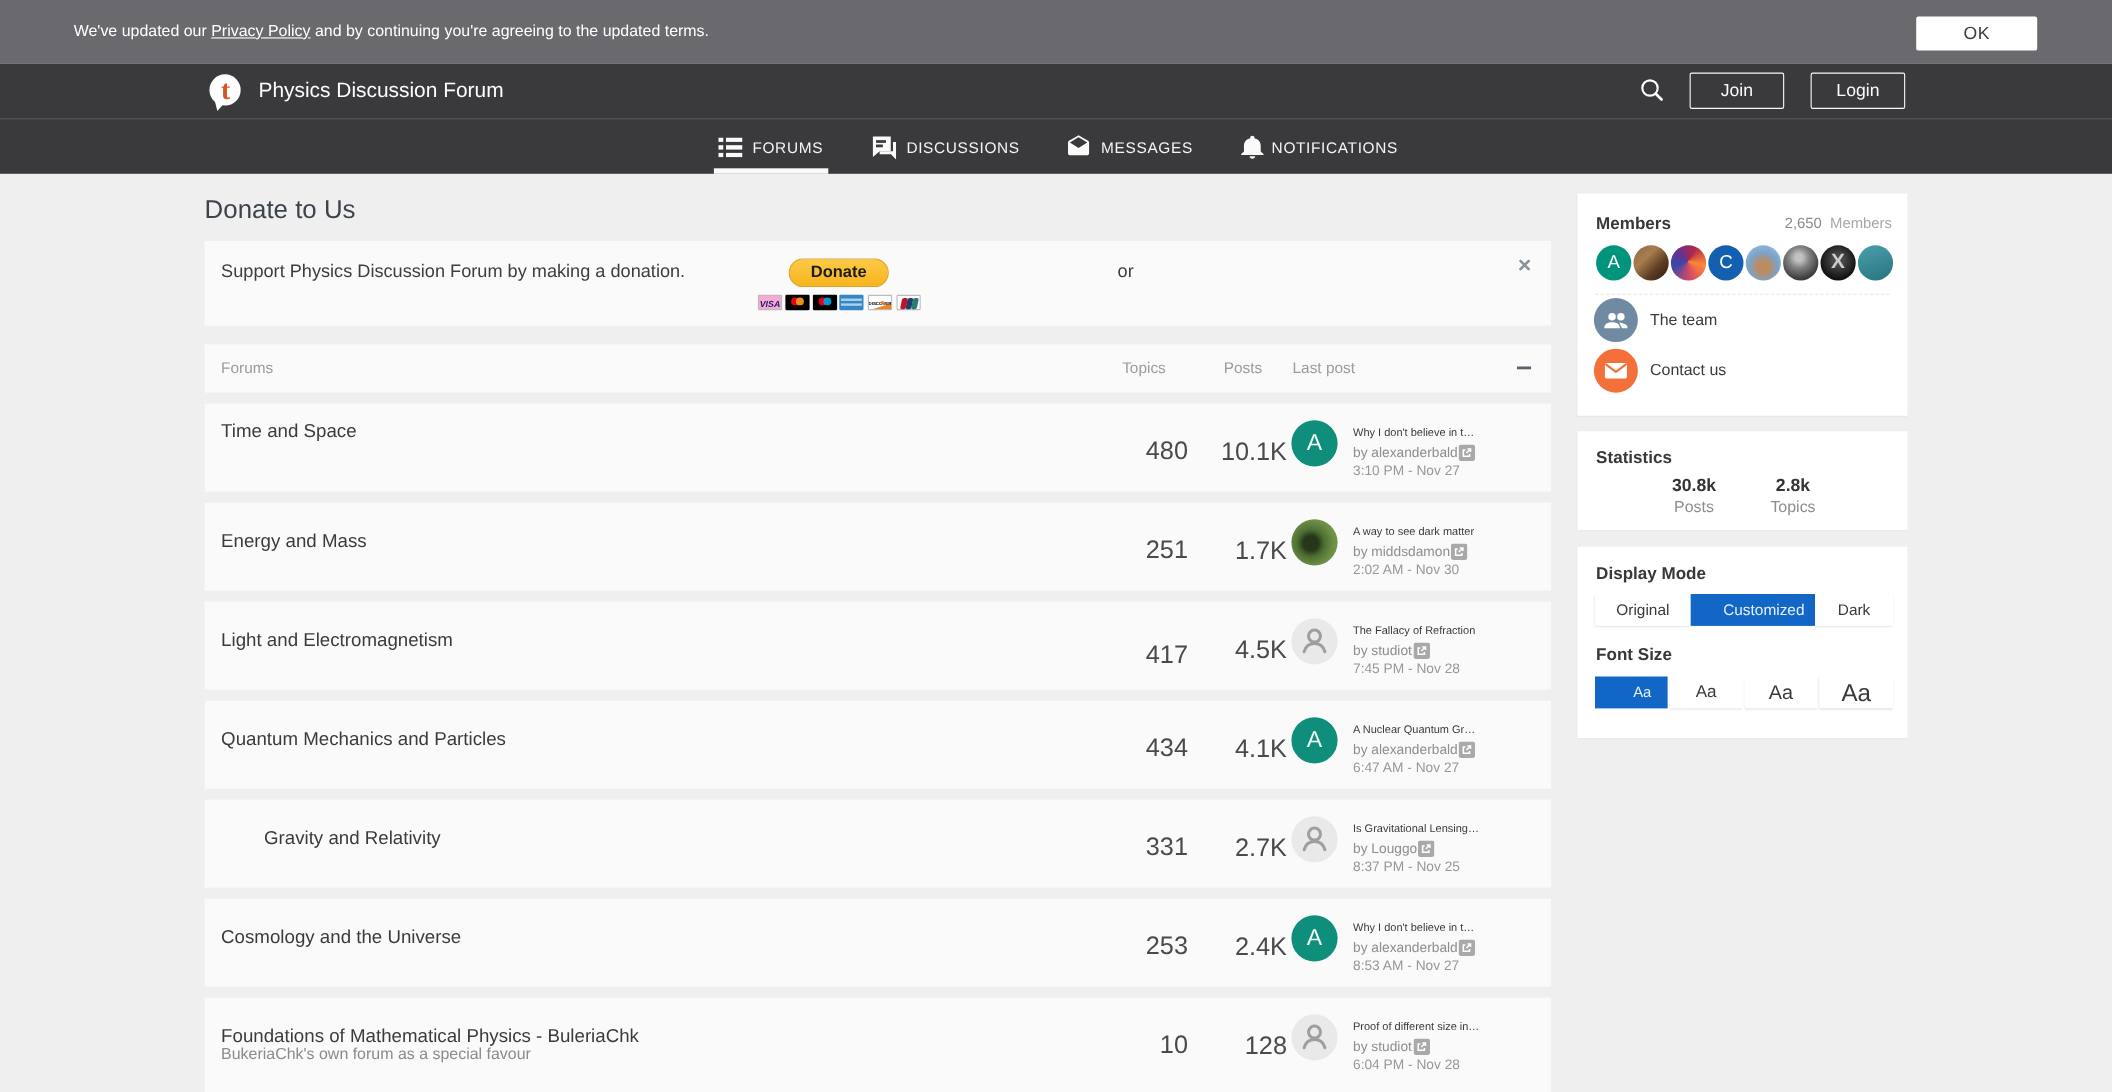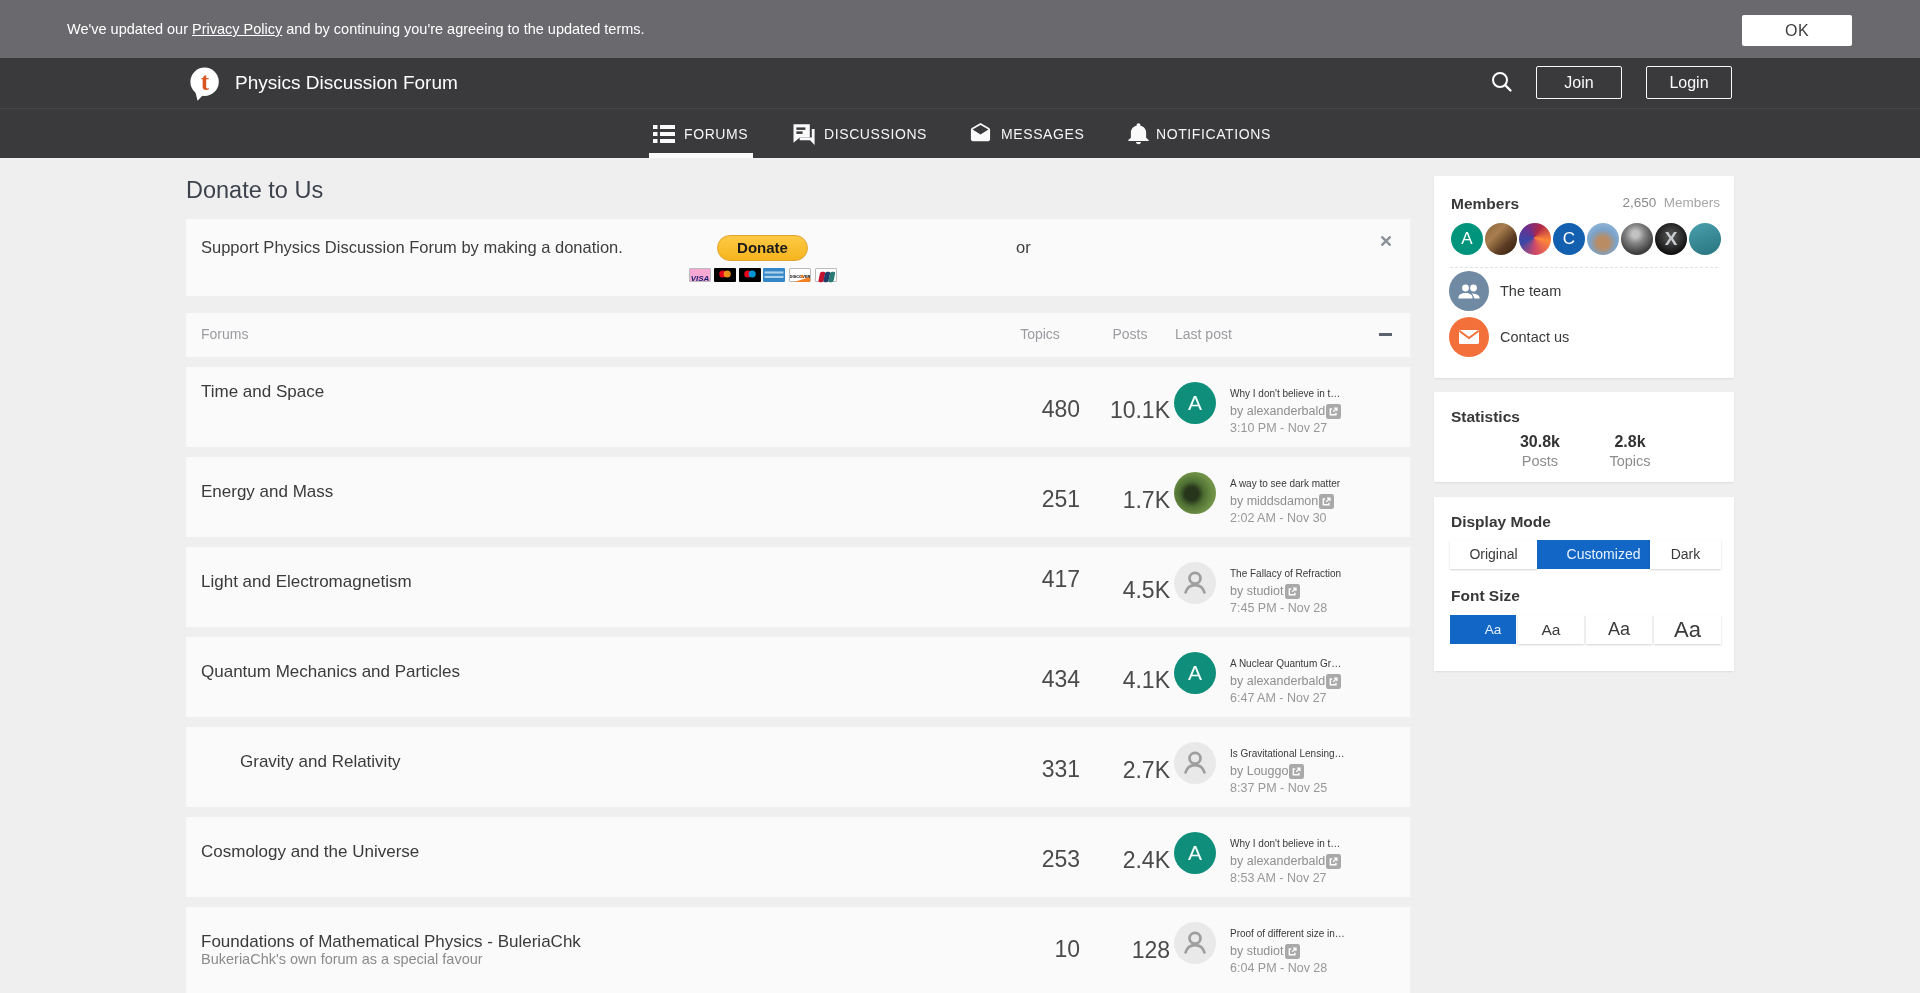--- a/index.html
+++ b/index.html
@@ -228,21 +228,21 @@
         <div class="lp-by">by middsdamon<svg class="linkicon" width="15" height="15" viewBox="0 0 16 16">
             <rect width="16" height="16" rx="2.5" fill="#a9a9a9"></rect>
             <path d="M8.6 4.4 h3 v3 M11.3 4.7 L7.6 8.4" stroke="#ffffff" stroke-width="1.5" fill="none"></path>
             <path d="M6.6 5.4 H4.6 v6 h6 v-2" stroke="#ffffff" stroke-width="1.5" fill="none"></path>
           </svg></div>
         <div class="lp-time">2:02 AM - Nov 30</div>
       </div>
     </div>
     <div class="trow" style="top:547.3px;height:80px;">
       <div class="ftitle" style="top:25px;">Light and Electromagnetism</div>
-      <div class="num" style="left:814px; top:19px;">417</div>
+      <div class="num" style="left:814px; top:35px;">417</div>
       <div class="num" style="left:904px; top:30px;">4.5K</div>
       <div class="avatar" style="top:15px;background:#e9e9e9;"><svg width="42" height="42" viewBox="0 0 40 40">
           <g fill="none" stroke="#9e9e9e" stroke-width="2.6">
             <circle cx="20" cy="15.5" r="5.2"></circle>
             <path d="M11 29 c1.5-5 4.5-7 9-7 s7.5 2 9 7" stroke-linecap="round"></path>
           </g>
         </svg></div>
       <div class="lp" style="top:18px;">
         <div class="lp-title">The Fallacy of Refraction</div>
         <div class="lp-by">by studiot<svg class="linkicon" width="15" height="15" viewBox="0 0 16 16">

